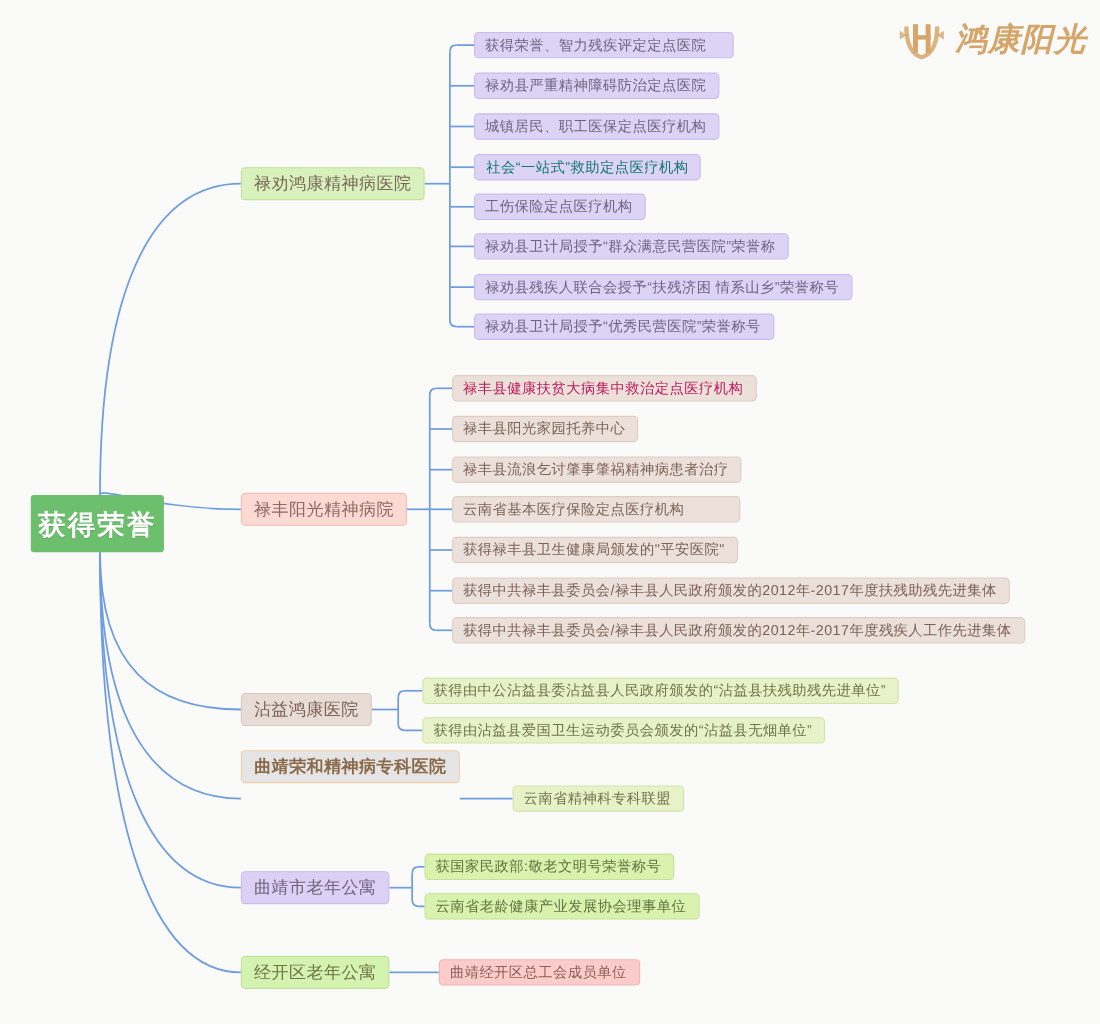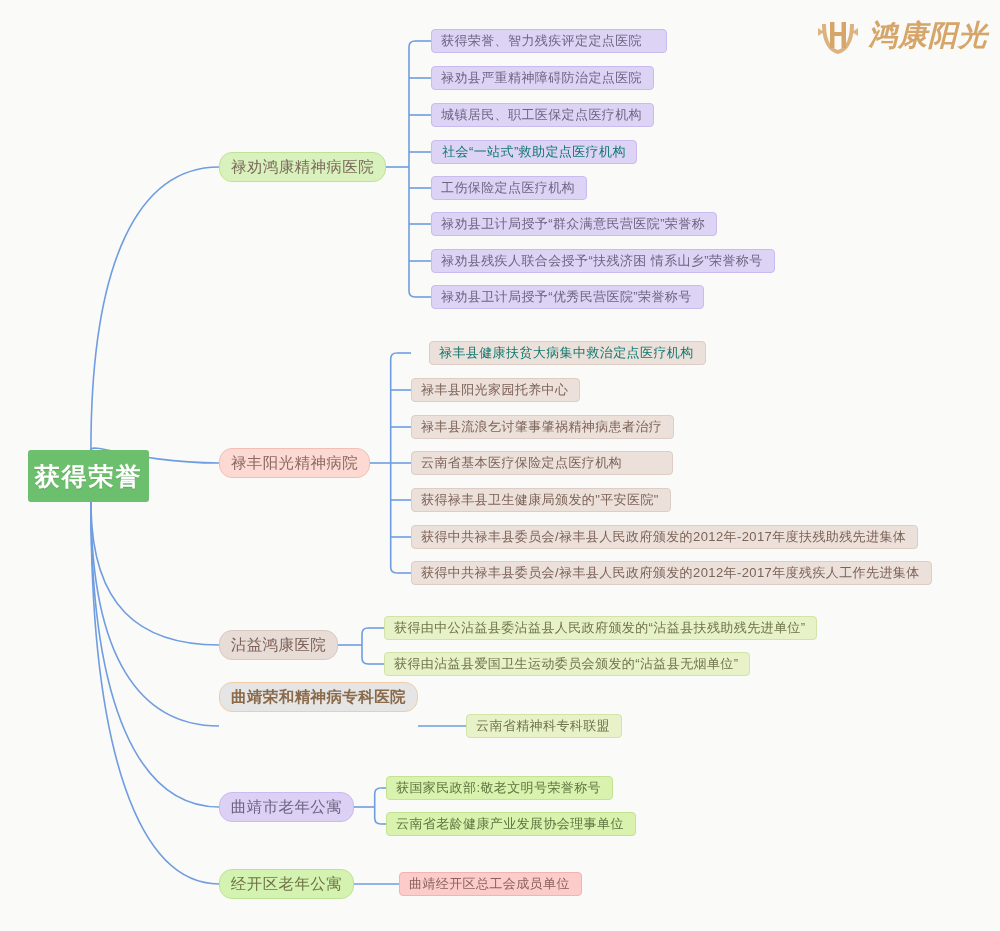--- a/index.html
+++ b/index.html
@@ -43,21 +43,20 @@
     font-size: 25px;
     font-weight: bold;
     letter-spacing: 2px;
     text-shadow: 0 1px 1px rgba(0,0,0,0.12);
   }
   .branch-node {
     font-size: 15.5px;
     border-width: 1px;
     border-style: solid;
     padding: 0 10px;
-    border-radius: 13px;
   }
   .leaf-node {
     font-size: 13px;
     border-width: 1px;
     border-style: solid;
     padding: 0 9px;
     justify-content: flex-start;
   }
   #logo {
     position: absolute;
@@ -170,21 +169,21 @@
     </div>
     <div class="node leaf-node" style="left: 431px; top: 249px; width: 344px; height: 24px; background: rgb(221, 211, 245); border-color: rgb(201, 187, 239); color: rgb(111, 99, 128);">
       <span>禄劝县残疾人联合会授予“扶残济困 情系山乡”荣誉称号</span>
     </div>
     <div class="node leaf-node" style="left: 431px; top: 285px; width: 273px; height: 24px; background: rgb(221, 211, 245); border-color: rgb(201, 187, 239); color: rgb(111, 99, 128);">
       <span>禄劝县卫计局授予“优秀民营医院”荣誉称号</span>
     </div>
     <div class="node branch-node" style="left: 219px; top: 448px; width: 151px; height: 30px; background: rgb(252, 217, 210); border-color: rgb(243, 191, 180); color: rgb(138, 106, 98);">
       <span>禄丰阳光精神病院</span>
     </div>
-    <div class="node leaf-node" style="left: 411px; top: 341px; width: 277px; height: 24px; background: rgb(236, 224, 218); border-color: rgb(221, 205, 196); color: #0f766e; margin-left: 18px;">
+    <div class="node leaf-node" style="left: 411px; top: 341px; width: 277px; height: 24px; background: rgb(236, 224, 218); border-color: rgb(221, 205, 196); color: #be185d;">
       <span>禄丰县健康扶贫大病集中救治定点医疗机构</span>
     </div>
     <div class="node leaf-node" style="left: 411px; top: 378px; width: 169px; height: 24px; background: rgb(236, 224, 218); border-color: rgb(221, 205, 196); color: rgb(124, 98, 87);">
       <span>禄丰县阳光家园托养中心</span>
     </div>
     <div class="node leaf-node" style="left: 411px; top: 415px; width: 263px; height: 24px; background: rgb(236, 224, 218); border-color: rgb(221, 205, 196); color: rgb(124, 98, 87);">
       <span>禄丰县流浪乞讨肇事肇祸精神病患者治疗</span>
     </div>
     <div class="node leaf-node" style="left: 411px; top: 451px; width: 262px; height: 24px; background: rgb(236, 224, 218); border-color: rgb(221, 205, 196); color: rgb(124, 98, 87);">
       <span>云南省基本医疗保险定点医疗机构</span>

